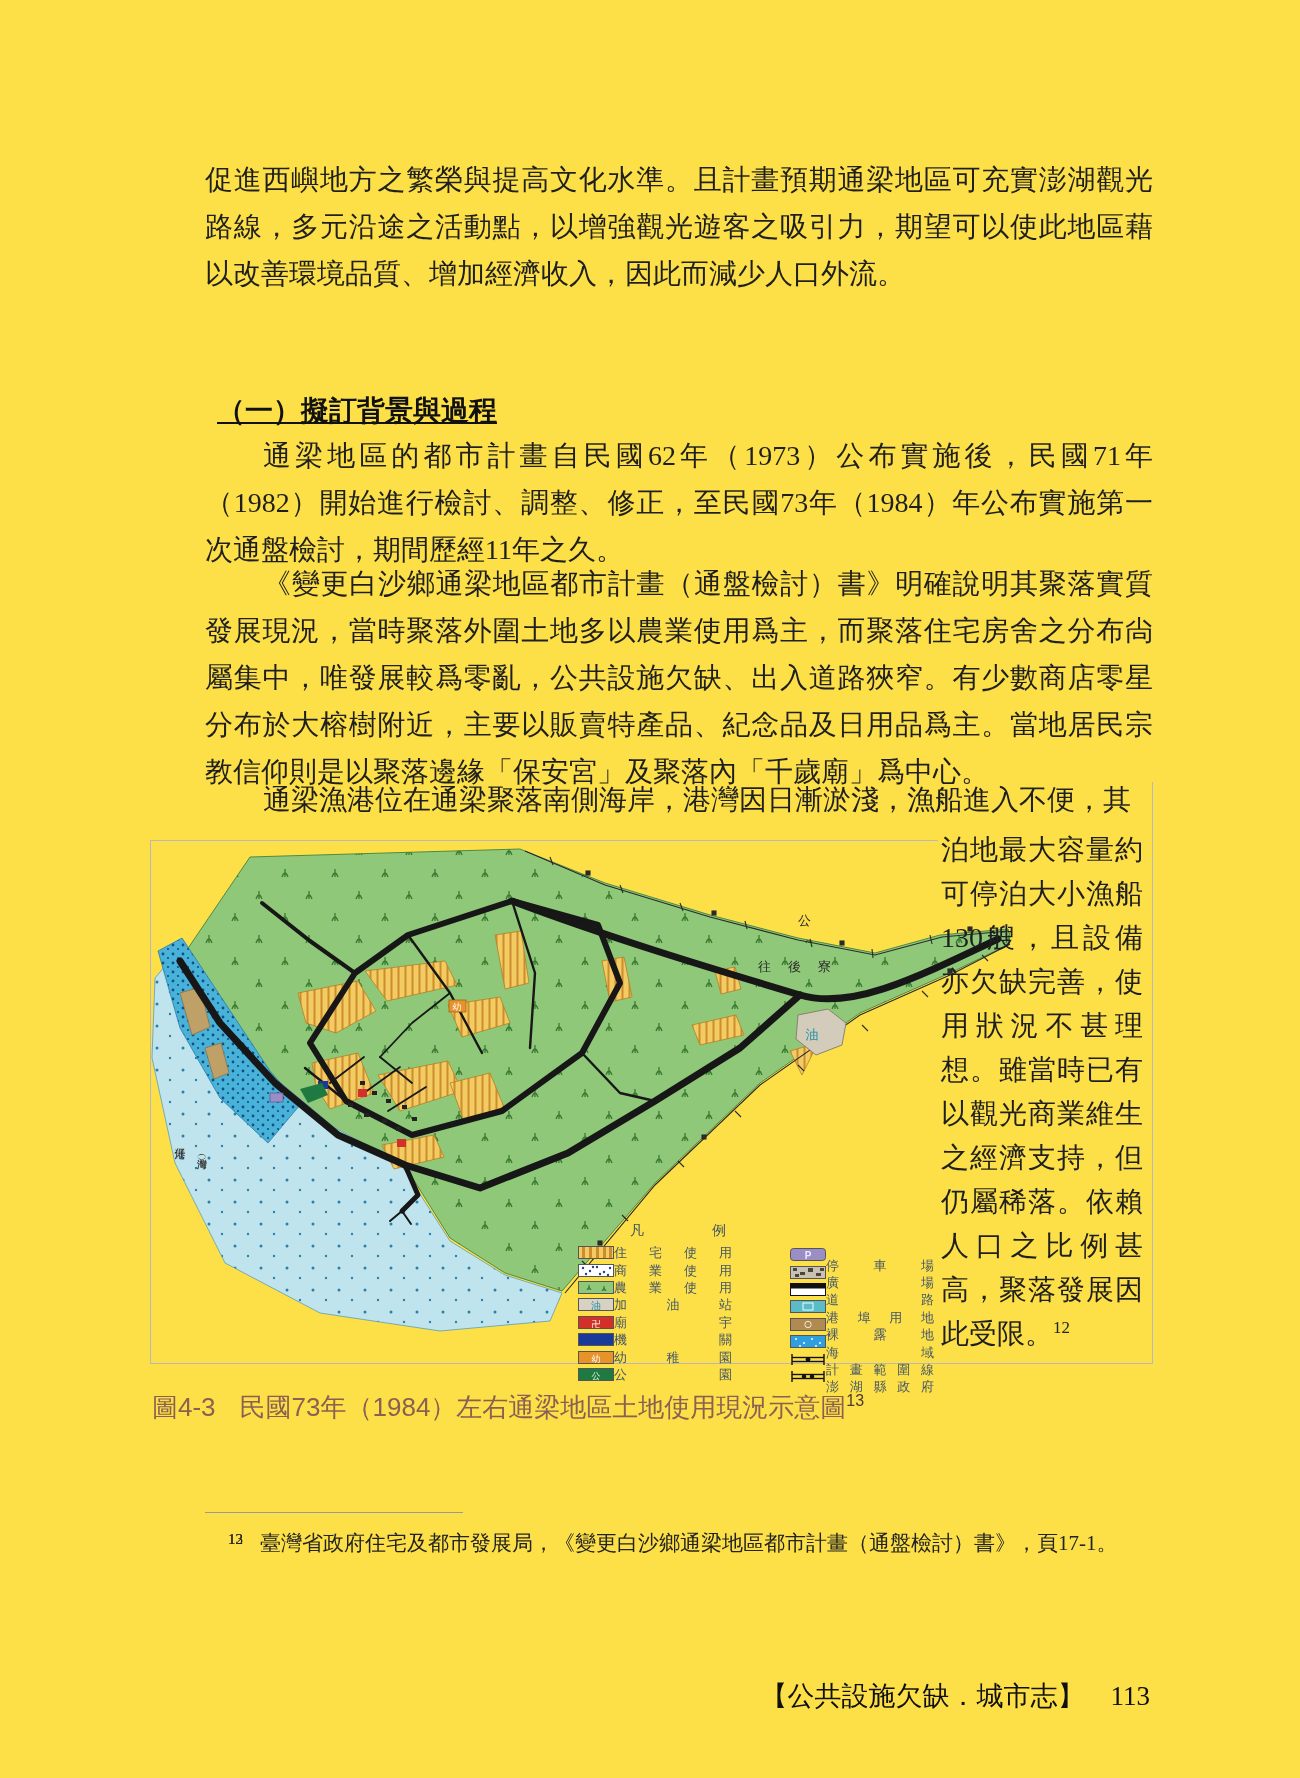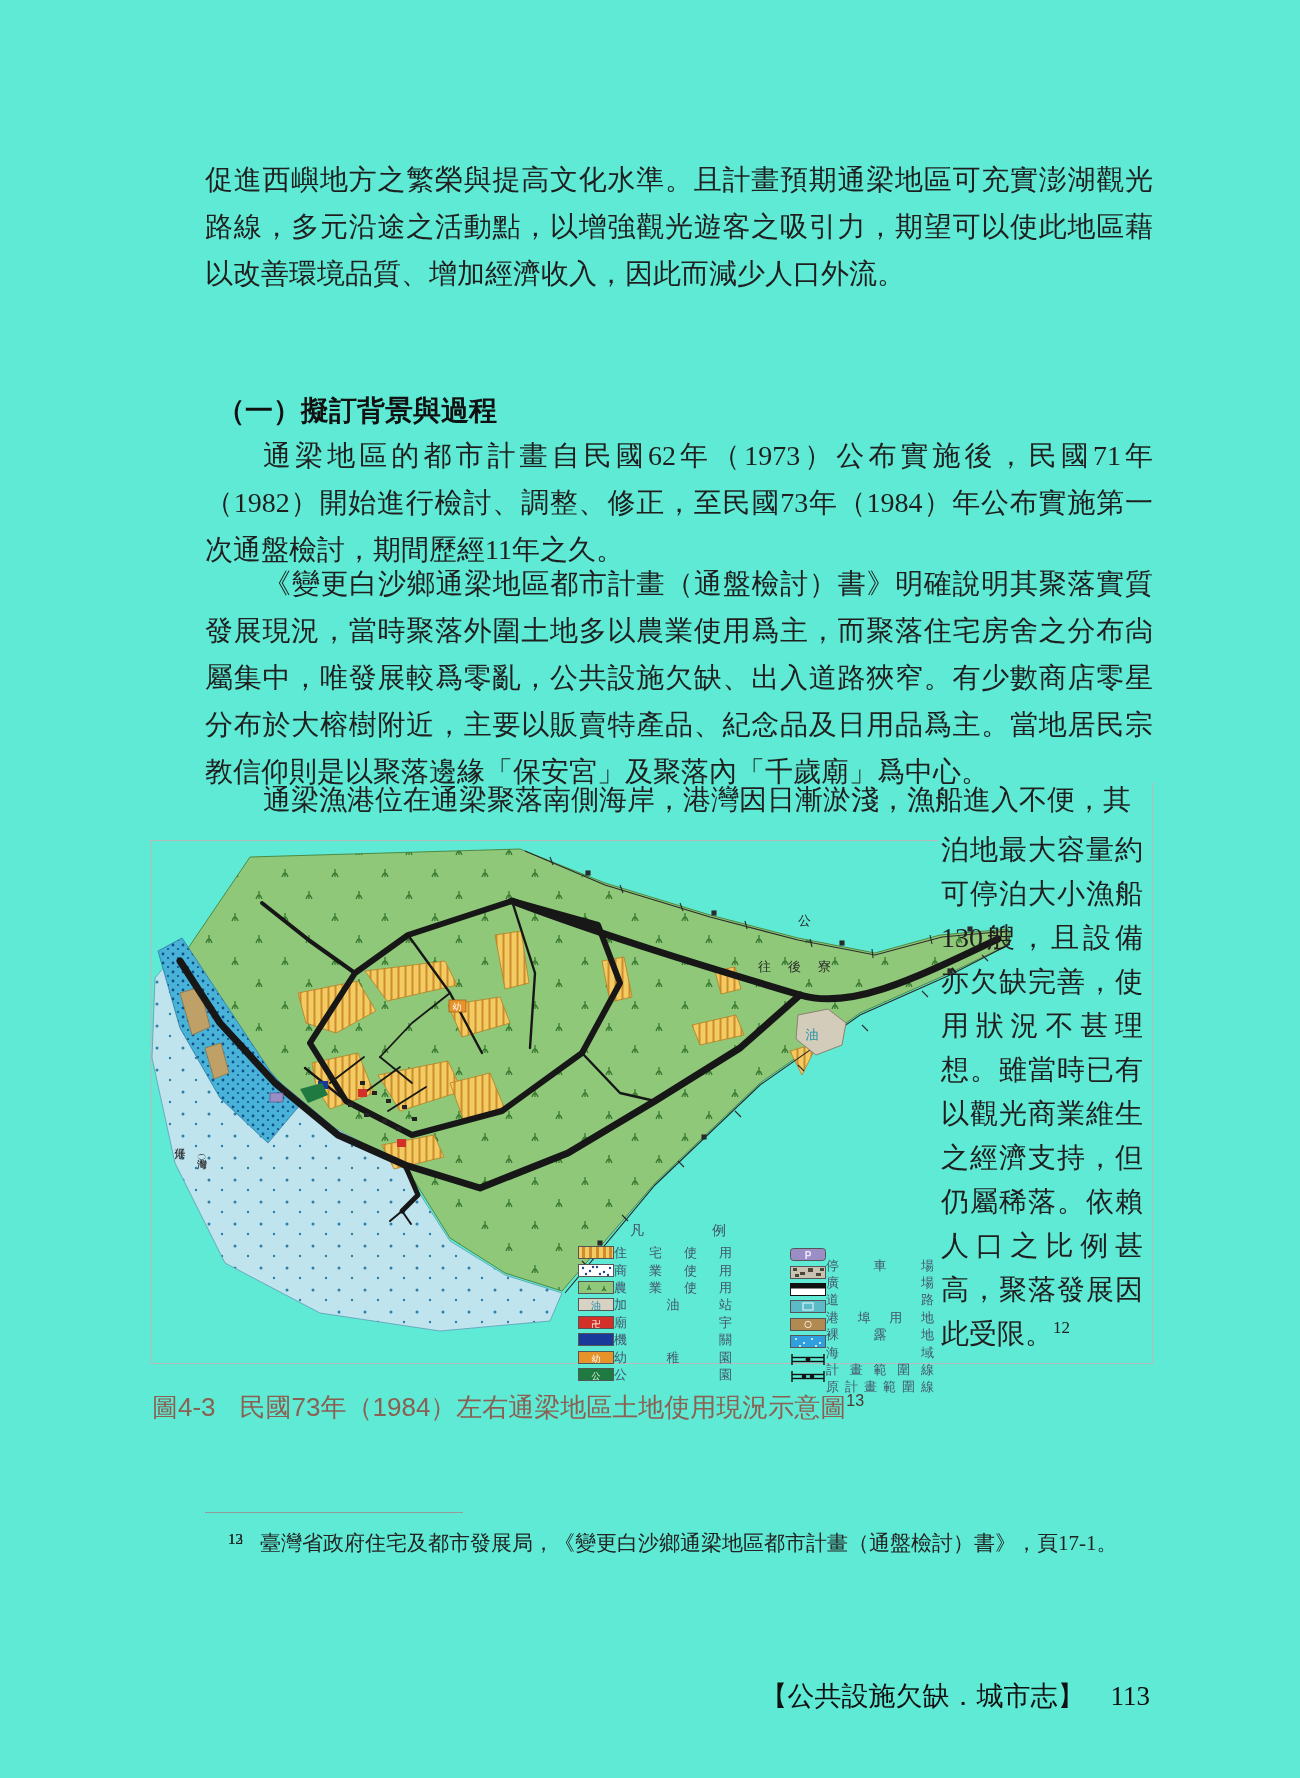--- a/index.html
+++ b/index.html
@@ -1,17 +1,17 @@
 <!DOCTYPE html>
 <html><head>
 <meta charset="utf-8">
 <style>
   html,body{margin:0;padding:0;background:#e8e8e8;}
   .page{
-    position:relative;width:1300px;height:1778px;background:#5eead4;
+    position:relative;width:1300px;height:1778px;background:#fde047;
     margin:0 auto;overflow:hidden;
     font-family:"Liberation Serif","DejaVu Serif",serif;color:#1a1a1a;
   }
   .abs{position:absolute;}
   .body-text{
     font-size:28px;line-height:47px;text-align:justify;
     color:#1f1f1f;
   }
   .indent{text-indent:58px;}
   .section-heading{
@@ -55,21 +55,21 @@
   .leg-swatch{flex:0 0 auto;display:block;}
 </style>
 </head>
 <body>
 
 <div class="page">
 
   <div class="abs body-text" style="left:205px;top:156px;width:948px;">促進西嶼地方之繁榮與提高文化水準。且計畫預期通梁地區可充實澎湖觀光路線，多元沿途之活動點，以增強觀光遊客之吸引力，期望可以使此地區藉以改善環境品質、增加經濟收入，因此而減少人口外流。</div>
 
 
-  <div class="abs sub-heading" style="left:217px;top:392px;">（一）擬訂背景與過程</div>
+  <div class="abs sub-heading" style="left:217px;top:392px;text-decoration:underline;">（一）擬訂背景與過程</div>
 
   <div class="abs body-text indent" style="left:205px;top:432px;width:948px;">通梁地區的都市計畫自民國62年（1973）公布實施後，民國71年（1982）開始進行檢討、調整、修正，至民國73年（1984）年公布實施第一次通盤檢討，期間歷經11年之久。</div>
 
   <div class="abs body-text indent" style="left:205px;top:560px;width:948px;">《變更白沙鄉通梁地區都市計畫（通盤檢討）書》明確說明其聚落實質發展現況，當時聚落外圍土地多以農業使用爲主，而聚落住宅房舍之分布尙屬集中，唯發展較爲零亂，公共設施欠缺、出入道路狹窄。有少數商店零星分布於大榕樹附近，主要以販賣特產品、紀念品及日用品爲主。當地居民宗教信仰則是以聚落邊緣「保安宮」及聚落內「千歲廟」爲中心。</div>
 
   <div class="abs body-text indent" style="left:205px;top:776px;width:948px;">通梁漁港位在通梁聚落南側海岸，港灣因日漸淤淺，漁船進入不便，其</div>
 
   <div class="abs fig-border" style="left:150px;top:840px;width:788px;height:1px;"></div>
   <div class="abs fig-border" style="left:150px;top:840px;width:1px;height:524px;"></div>
   <div class="abs fig-border" style="left:150px;top:1363px;width:1003px;height:1px;"></div>
@@ -349,21 +349,21 @@
         <svg class="leg-swatch" width="36" height="13">
             <g stroke="#111" stroke-width="1.4">
               <line x1="2" y1="4.5" x2="34" y2="4.5"></line>
               <line x1="2" y1="8.5" x2="34" y2="8.5"></line>
               <line x1="2" y1="1" x2="2" y2="12"></line>
               <line x1="34" y1="1" x2="34" y2="12"></line>
             </g>
             <circle cx="14" cy="6.5" r="2.2" fill="#111"></circle>
             <circle cx="22" cy="6.5" r="2.2" fill="#111"></circle>
           </svg>
-        <span class="leg-label w-r">原計畫範圍線</span>
+        <span class="leg-label w-r">澎湖縣政府</span>
       </div>
     </div>
   </div>
 
   <div class="abs wrap-col" style="left:941px;top:828px;width:202px;">
     <span>泊地最大容量約可停泊大小漁船130艘，且設備亦欠缺完善，使用狀況不甚理想。雖當時已有以觀光商業維生之經濟支持，但仍屬稀落。依賴人口之比例甚高，聚落發展因此受限。</span><sup class="noteref">12</sup>
   </div>
 
   <div class="abs caption" style="left:152px;top:1390px;">
     <span class="cap-label">圖4-3</span><span>民國73年（1984）左右通梁地區土地使用現況示意圖</span><sup>13</sup>

